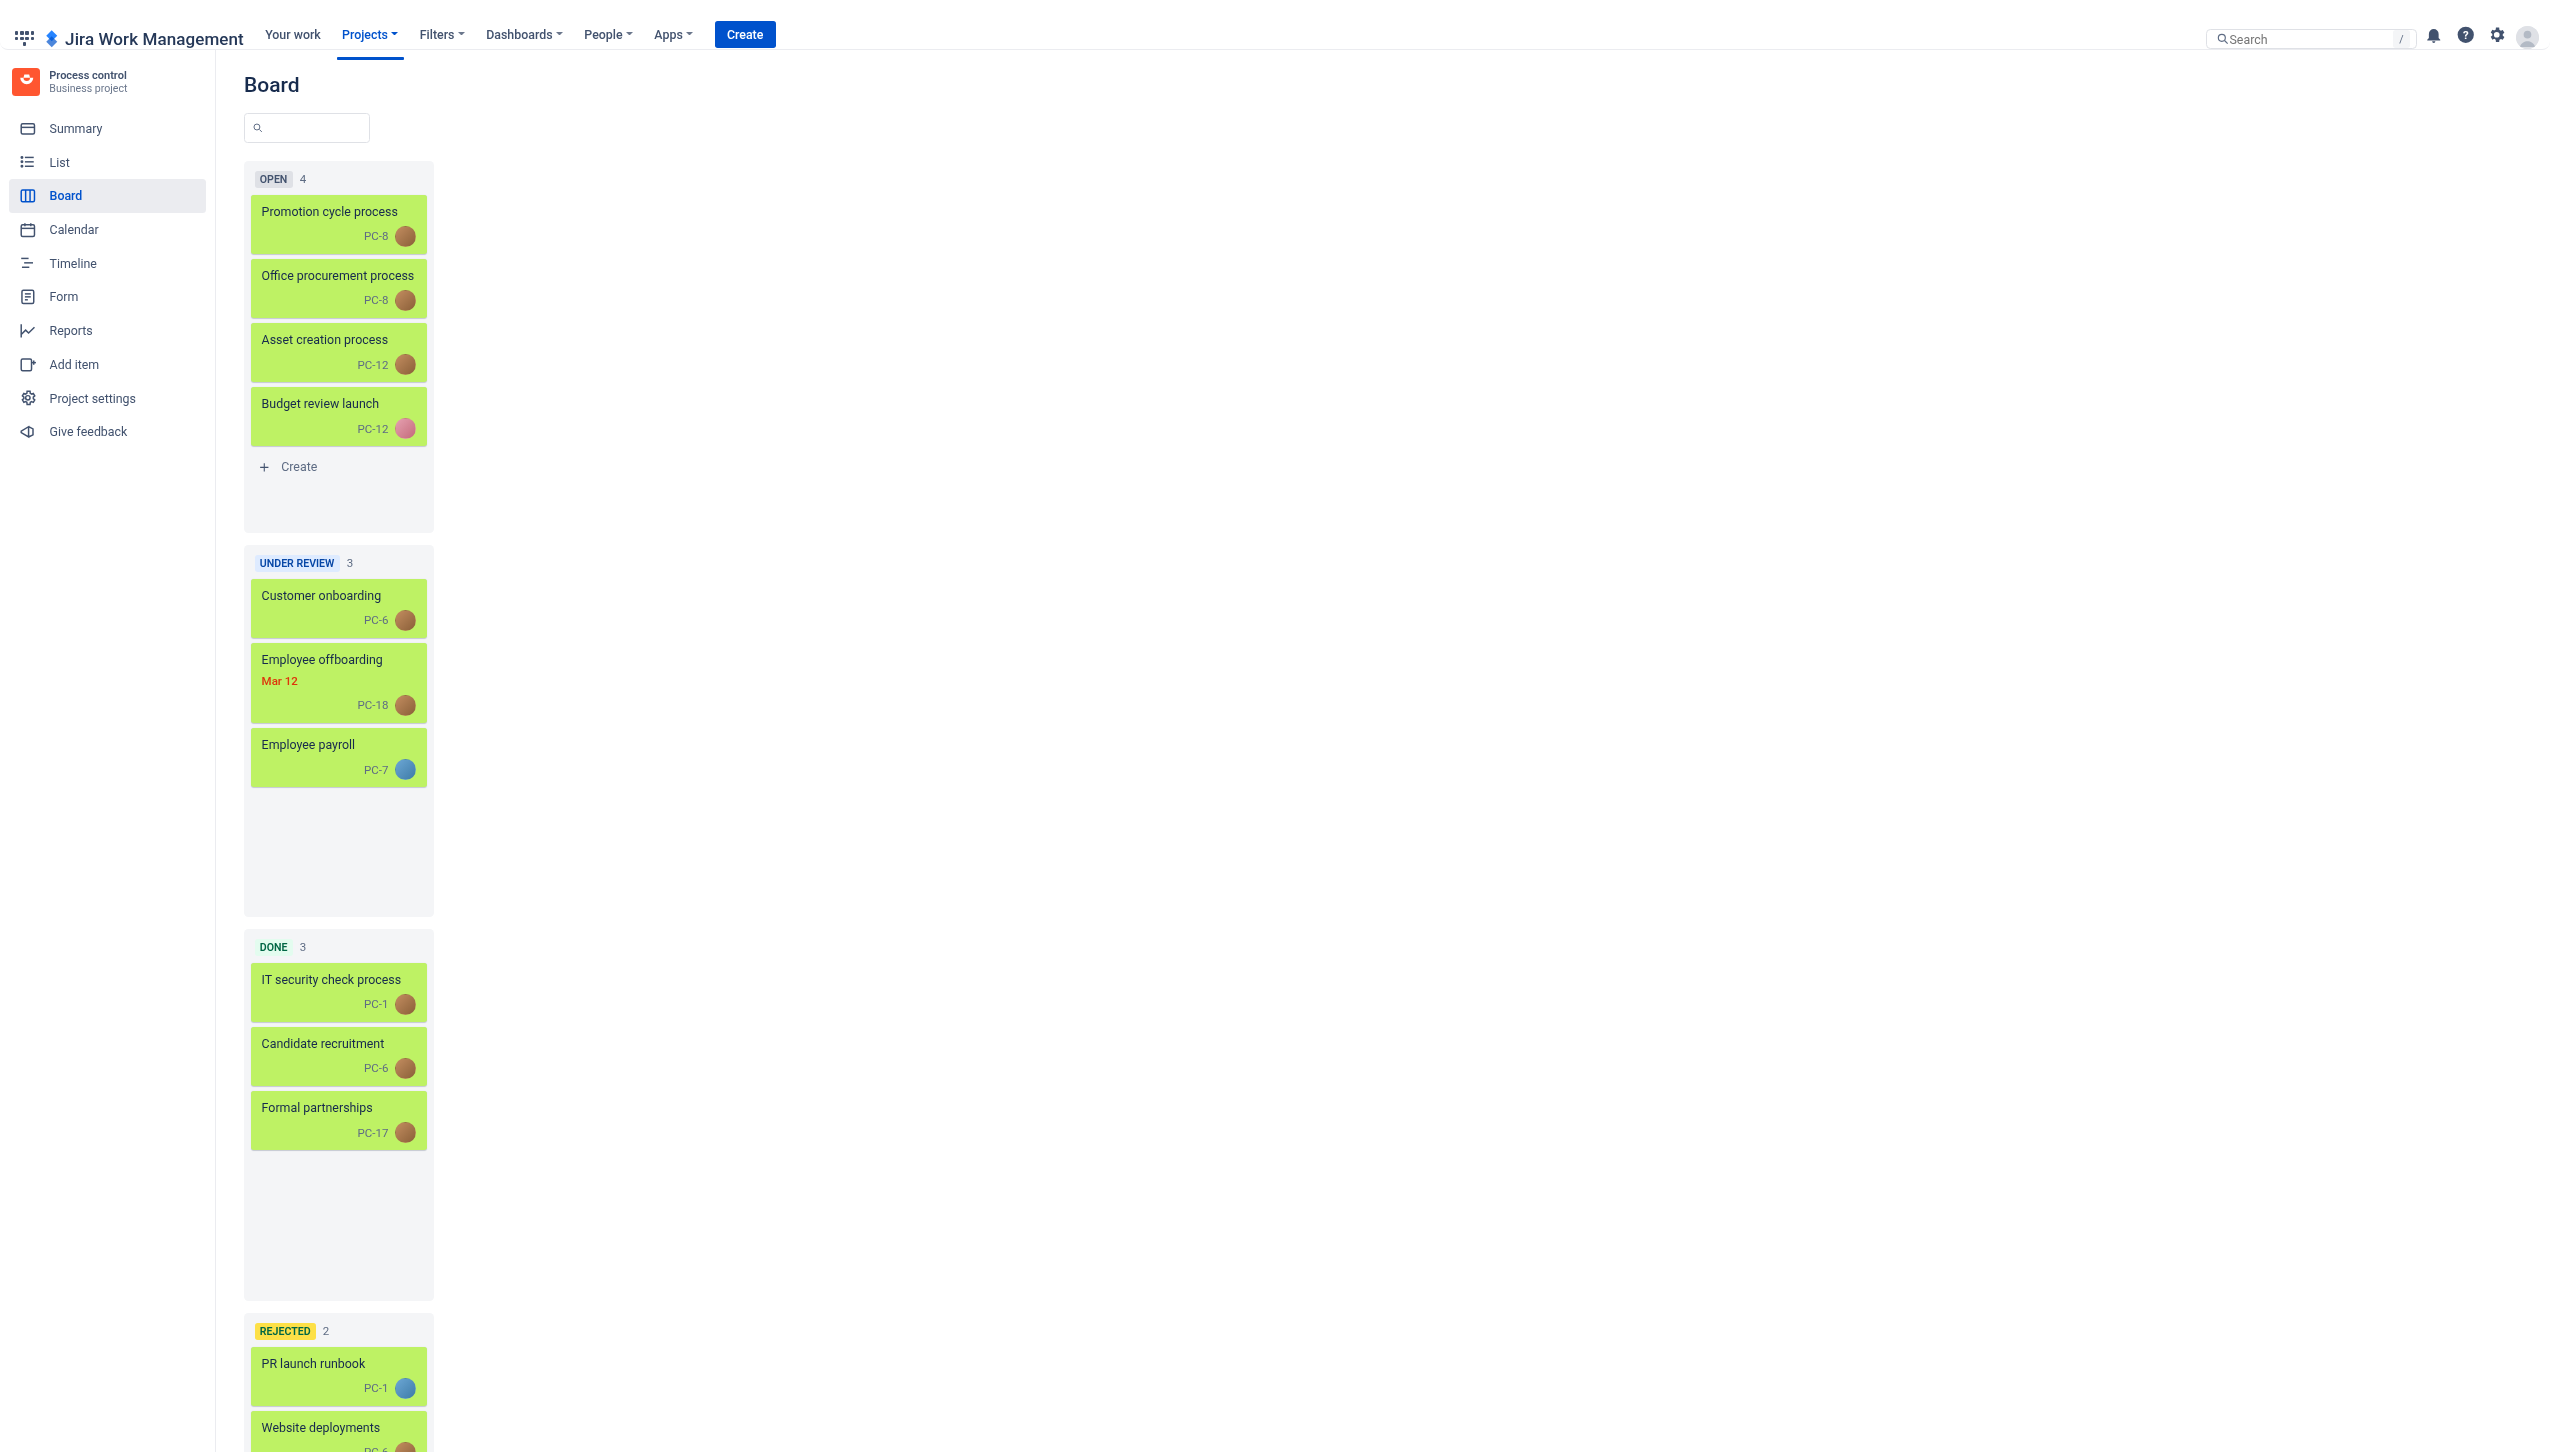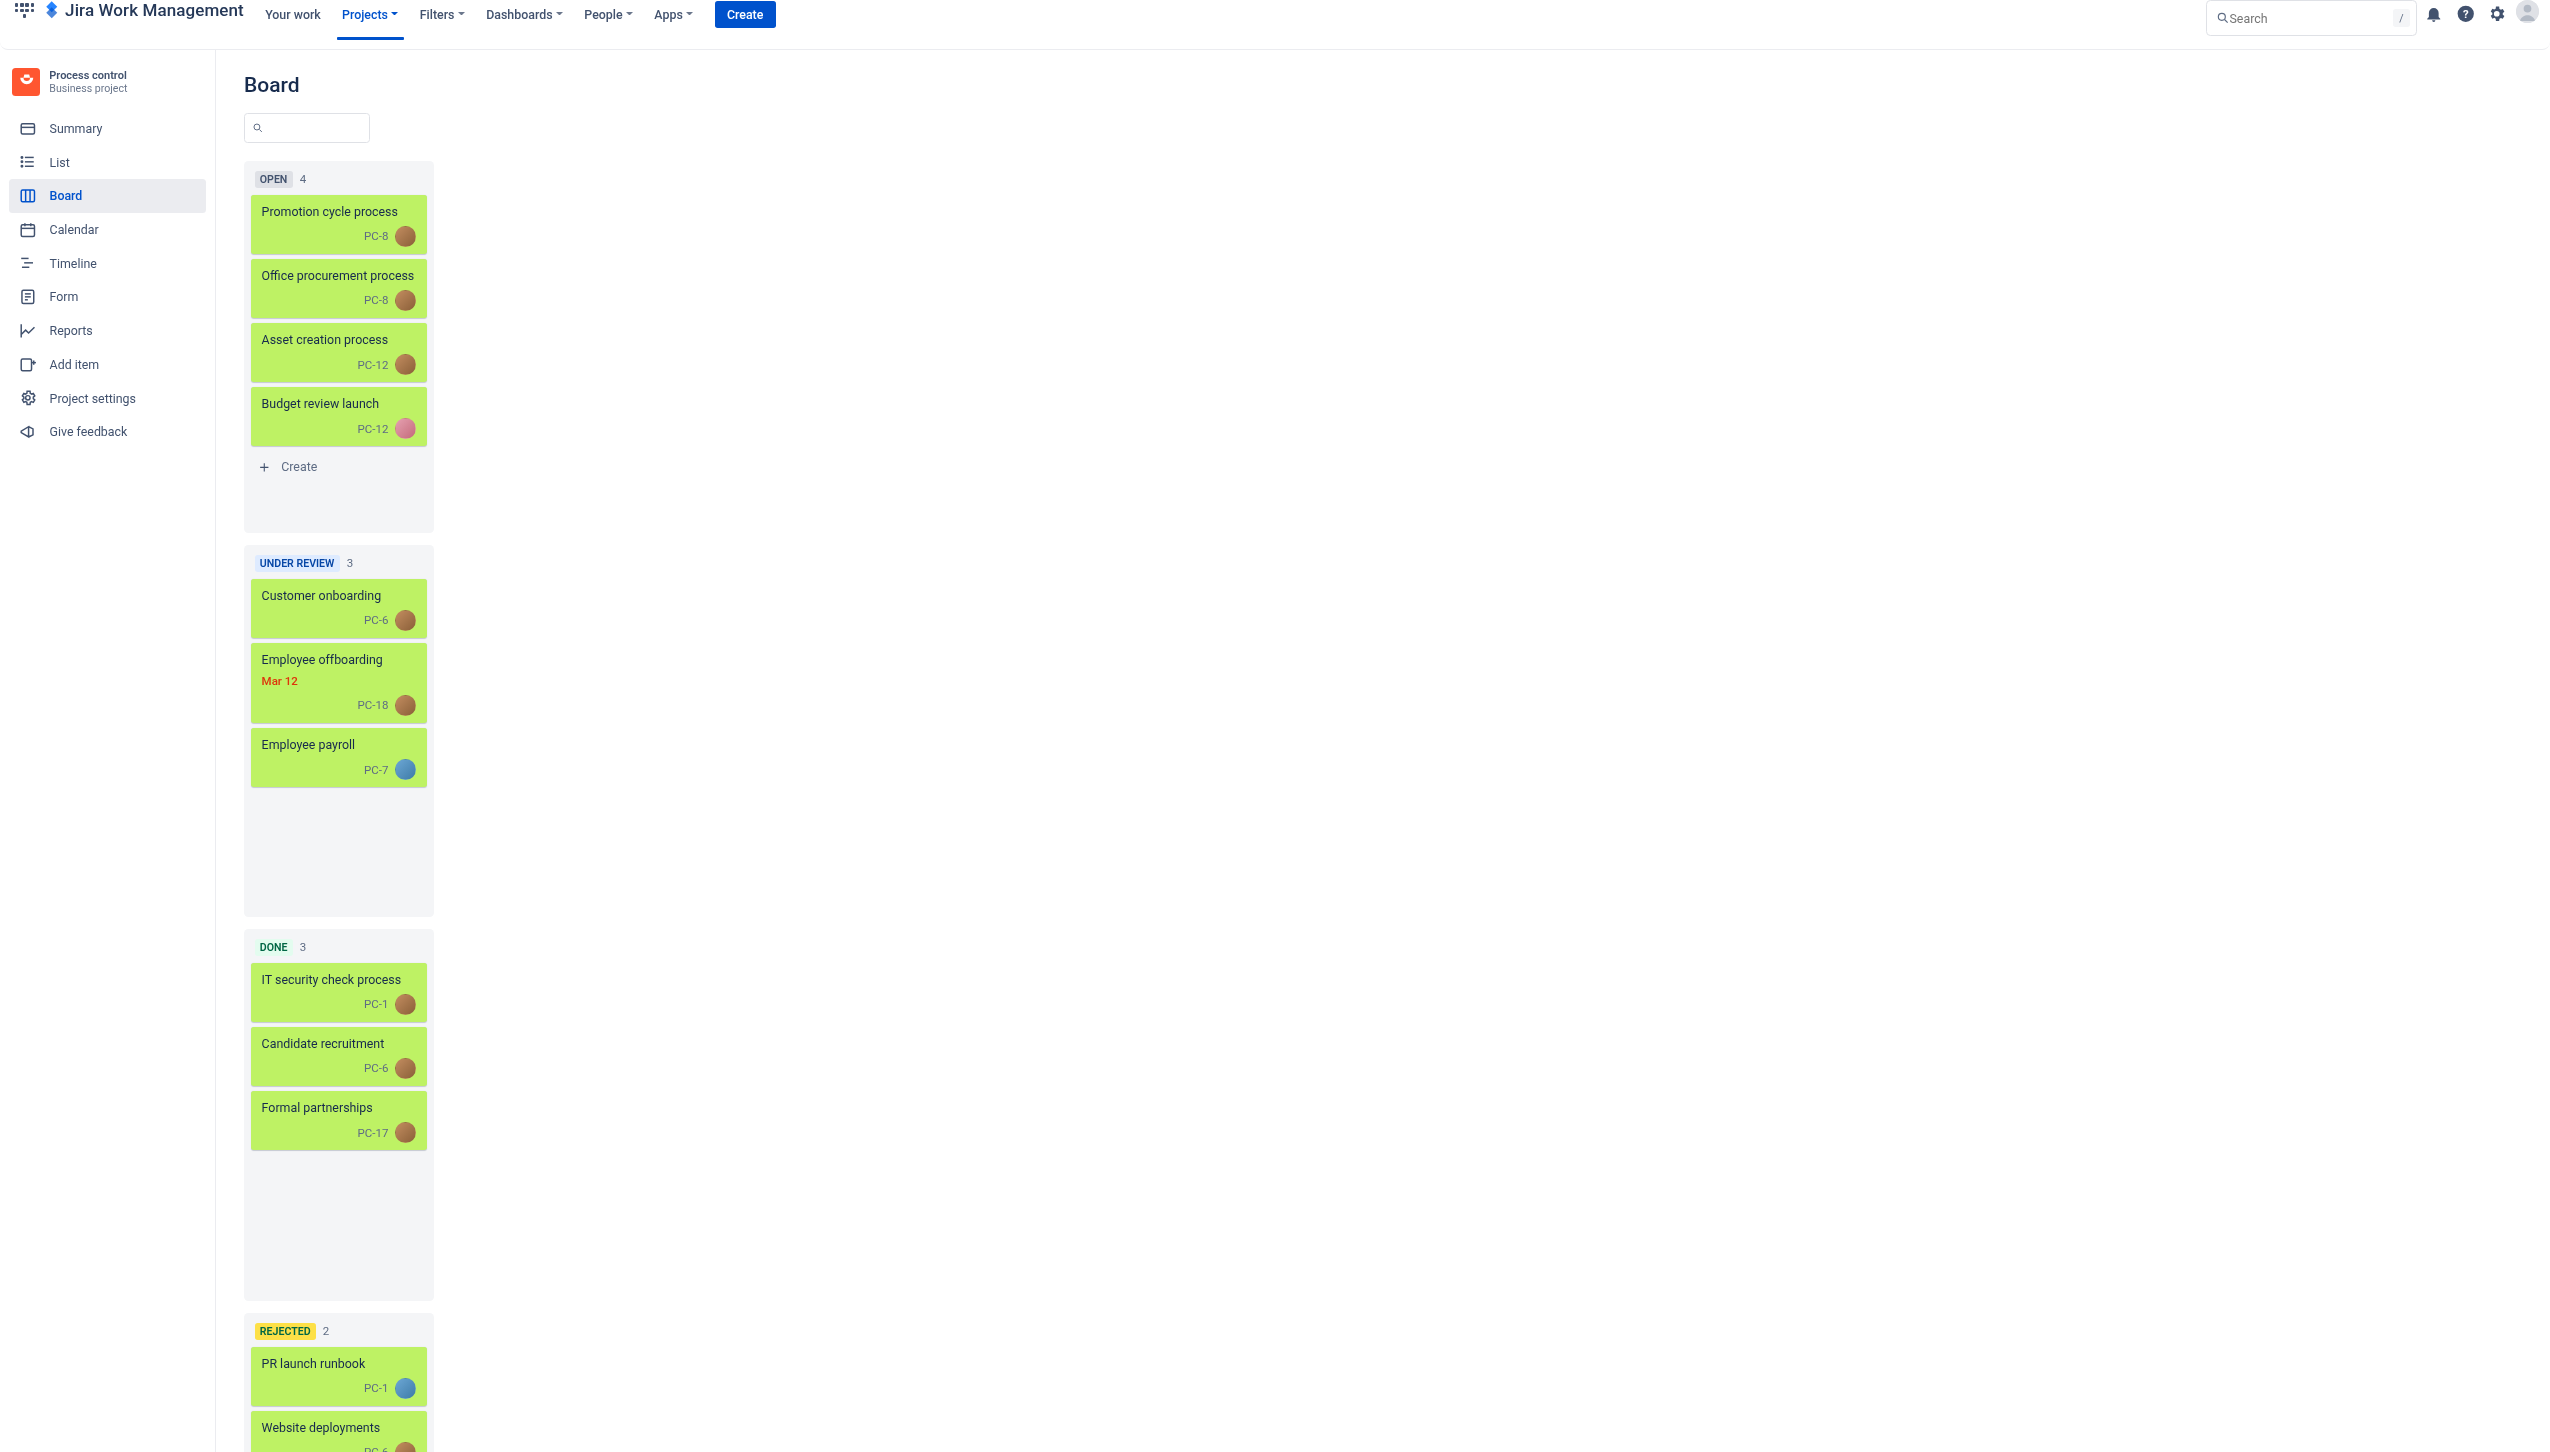--- a/index.html
+++ b/index.html
@@ -1,32 +1,32 @@
 <!DOCTYPE html>
 <html style="font-size:14px"><head>
 <meta charset="utf-8">
 <style>
 * { margin:0; padding:0; box-sizing:border-box; font-family:-apple-system,BlinkMacSystemFont,"Segoe UI",Roboto,sans-serif; }
 body { background:#fff; color:#172B4D; font-size:12.4px; }
-.topnav { display:flex; align-items:flex-start; height:50px; padding:0 10.6px; border-bottom:0.9px solid #ebecf0;border-radius:8px; }
+.topnav { display:flex; align-items:flex-end; height:50px; padding:0 10.6px; border-bottom:0.9px solid #ebecf0;border-radius:8px; }
 .apps-icon { width:21px; height:21px; margin:0 7px 0 3.5px; display:flex; flex-wrap:wrap; gap:1.8px; align-content:center; justify-content:center; cursor:pointer;}
 .apps-icon span { width:3.5px; height:3.5px; background:#42526E; border-radius:0.9px; }
 .brand { display:flex; align-items:center; gap:3.5px; margin-right:12.4px; }
 .brand svg { width:19.5px; height:19.5px; }
 .brand-text { font-weight:500; color:#253858; font-size:17px; letter-spacing:0.1px; }
 .nav-items { display:flex; align-items:center; gap:3.5px; }
 .nav-item { padding:7px 8.9px; color:#42526E; border-radius:2.7px; cursor:pointer; display:flex; align-items:center; gap:3.5px; font-weight:500; position:relative; }
 .nav-item.active { color:#0052CC; }
 .nav-item.active::after { content:""; position:absolute; left:3.5px; right:3.5px; bottom:-10.6px; height:2.7px; background:#0052CC; border-radius:0.9px; }
 .chev { width:7px; height:7px; margin-top:1.8px; }
 .chev::before { content:""; display:block; border-left:3.5px solid transparent; border-right:3.5px solid transparent; border-top:3.5px solid #6B778C; }
 .nav-item.active .chev::before { border-top-color:#0052CC; }
 .create-btn { background:#0052CC; color:#fff; border:none; padding:6.2px 12.4px; border-radius:2.7px; font-weight:500; margin-left:8.9px; cursor:pointer; font-size:12.4px; }
 .topnav-spacer { flex:1; }
-.search-box { display:flex; align-items:center; border:1.8px solid #DFE1E6; border-radius:4.4px; width:211px; height:36px; padding:0 5.3px 0 8.9px; }
+.search-box { display:flex; align-items:center; border:1.8px solid #DFE1E6; border-radius:4.4px; width:211px; height:20px; padding:0 5.3px 0 8.9px; }
 .search-box input { border:none; outline:none; flex:1; font-size:12.4px; color:#172B4D; background:transparent; }
 .kbd { background:#f4f5f7; border-radius:2.7px; width:17.7px; height:17.7px; display:flex; align-items:center; justify-content:center; color:#5E6C84; font-size:10.6px; }
 .icon-btn { width:28px; height:28px; display:flex; align-items:center; justify-content:center; cursor:pointer; margin-left:3.5px; color:#42526E; }
 .icon-btn svg { width:19.5px; height:19.5px; }
 .avatar-placeholder { width:23px; height:23px; border-radius:50%; background:#DFE1E6; display:flex; align-items:center; justify-content:center; color:#6B778C; cursor:pointer; margin-left:5.3px; overflow:hidden; }
 .avatar-placeholder svg { width:23px; height:23px; }
 
 .layout { display:flex; height:calc(100vh - 50px); }
 .sidebar { width:216px; border-right:0.9px solid #ebecf0; padding:17.7px 8.9px 8.9px 8.9px; }
 .project-head { display:flex; align-items:center; gap:8.9px; margin:0 5.3px 16px 3.5px; }

